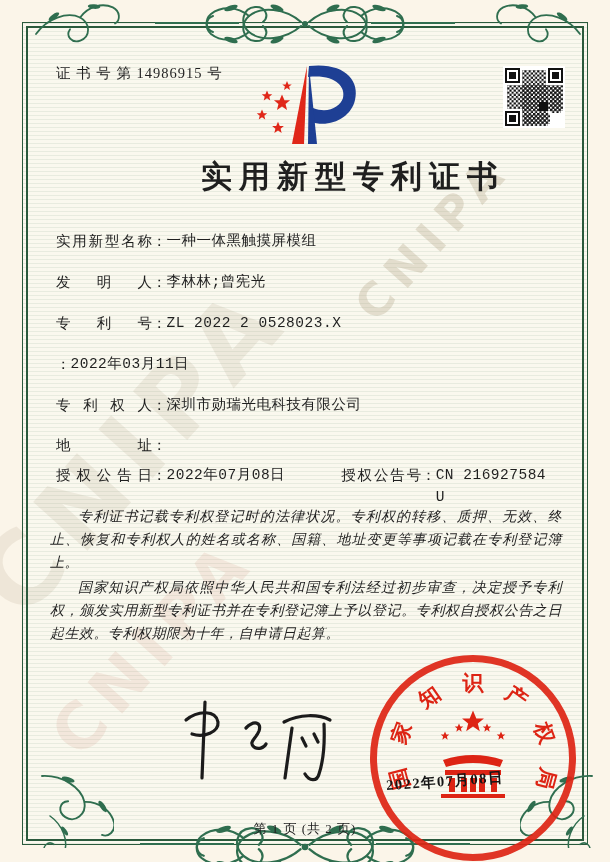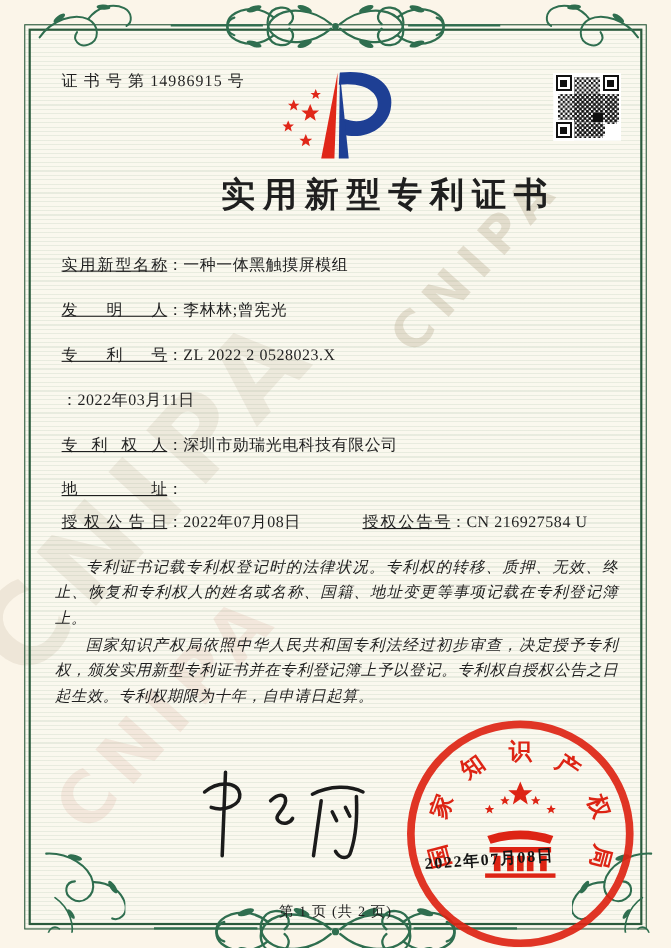--- a/index.html
+++ b/index.html
@@ -34,24 +34,24 @@
   .cert-no{position:absolute;left:56px;top:64px;font-size:14.5px;font-weight:500;letter-spacing:1px;z-index:4;}
   .logo{position:absolute;left:238px;top:58px;z-index:4;}
   .qr{position:absolute;left:503px;top:66px;z-index:4;}
   .title{
     position:absolute;left:0;top:156px;width:100%;text-align:center;
     font-size:31px;font-weight:bold;letter-spacing:7px;z-index:4;padding-left:48px;
   }
   .fields{position:absolute;left:56px;top:230px;width:502px;z-index:4;font-size:14.5px;font-weight:500;}
   .frow{display:flex;line-height:22px;margin-bottom:19px;}
   .frow.addr{line-height:21px;margin-bottom:8px;}
-  .flabel{display:inline-block;width:96px;text-align:justify;text-align-last:justify;flex:0 0 96px;text-decoration:underline;}
+  .flabel{display:inline-block;width:96px;text-align:justify;text-align-last:justify;flex:0 0 96px;}
   .flabel.g2{width:80px;flex:0 0 80px;margin-left:56px;}
   .fcolon{flex:0 0 auto;}
-  .fvalue{flex:1 1 auto;letter-spacing:0.5px;}
+  .fvalue{flex:1 1 auto;letter-spacing:0.5px;font-family:Liberation Mono, monospace;}
   .paras{position:absolute;left:50px;top:505px;width:512px;z-index:4;}
   .paras p{
     margin:0 0 2px 0;font-size:14px;font-style:italic;line-height:23px;
     text-indent:2em;text-align:justify;letter-spacing:0.5px;
   }
   .director{position:absolute;left:58px;top:720px;z-index:4;font-size:15px;font-weight:600;}
   .director .name{margin-top:13px;}
   .signature{position:absolute;left:172px;top:698px;z-index:4;}
   .seal{
     position:absolute;left:370px;top:655px;width:192px;height:192px;

